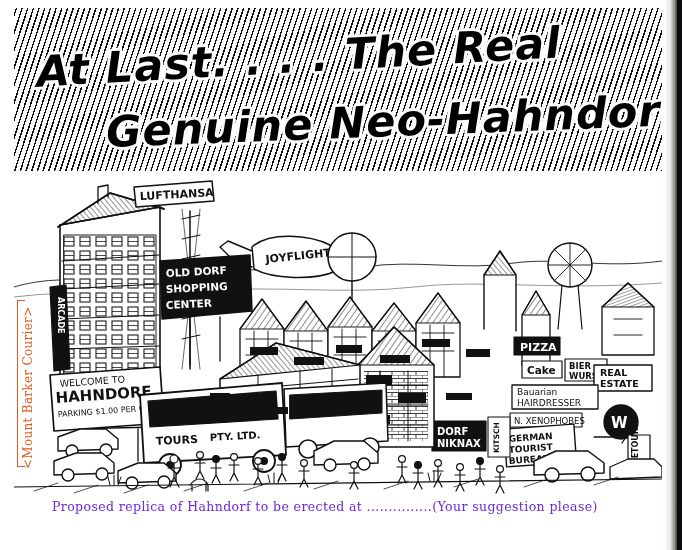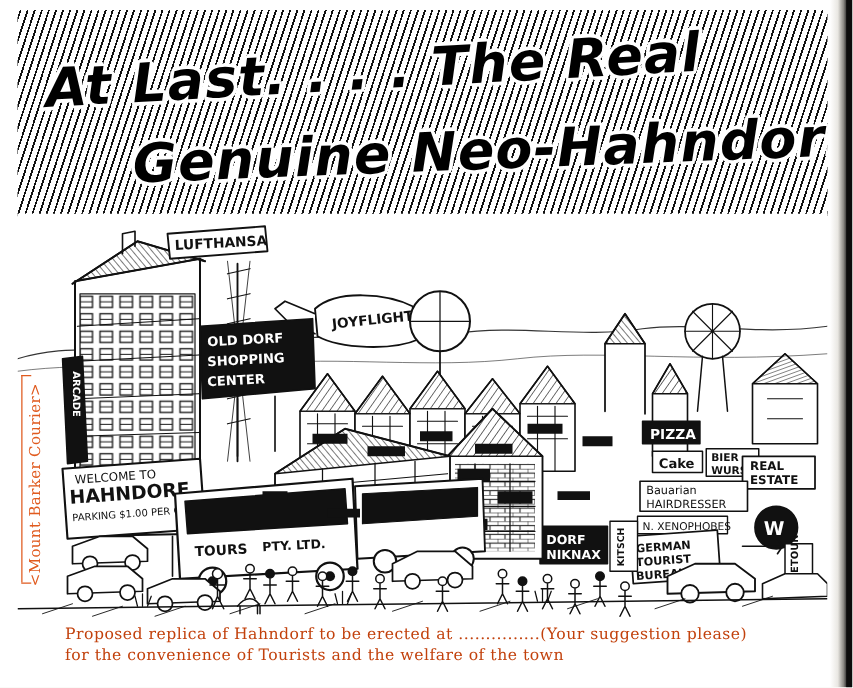--- a/index.html
+++ b/index.html
@@ -60,21 +60,21 @@
   .cartoon{
     position:absolute;left:14px;top:179px;width:648px;height:318px;
     background:#ffffff;
     overflow:hidden;
   }
   .cartoon svg{display:block;}
 
   
   .caption{
     position:absolute;left:52px;top:498px;width:585px;height:44px;
-    color:#c2410c;
+    color:#6d28d9;
     font-family:"DejaVu Serif", serif;
     font-size:12.5px;
     line-height:17px;
     letter-spacing:.4px;
   }
   .caption .l1,.caption .l2{display:block;white-space:nowrap;}
 
   
   .credit{
     position:absolute;left:-52px;top:382px;
@@ -462,21 +462,20 @@
           <rect x="248" y="228" width="26" height="7"></rect>
           <rect x="432" y="214" width="26" height="7"></rect>
         </g>
 
       </g>
     </svg>
   </div>
 
   <div class="caption">
     <span class="l1">Proposed  replica  of  Hahndorf  to be erected at ...............(Your suggestion please)</span>
-    <span class="l2">for the convenience of Tourists and the welfare of the town</span>
   </div>
 
   <div class="credit-rule"></div>
   <div class="credit-rule2"></div>
   <div class="credit-rule3"></div>
   <div class="credit">&lt;Mount Barker Courier&gt;</div>
 
   <div class="scan-edge"></div>
   <div class="scan-edge2"></div>
 

